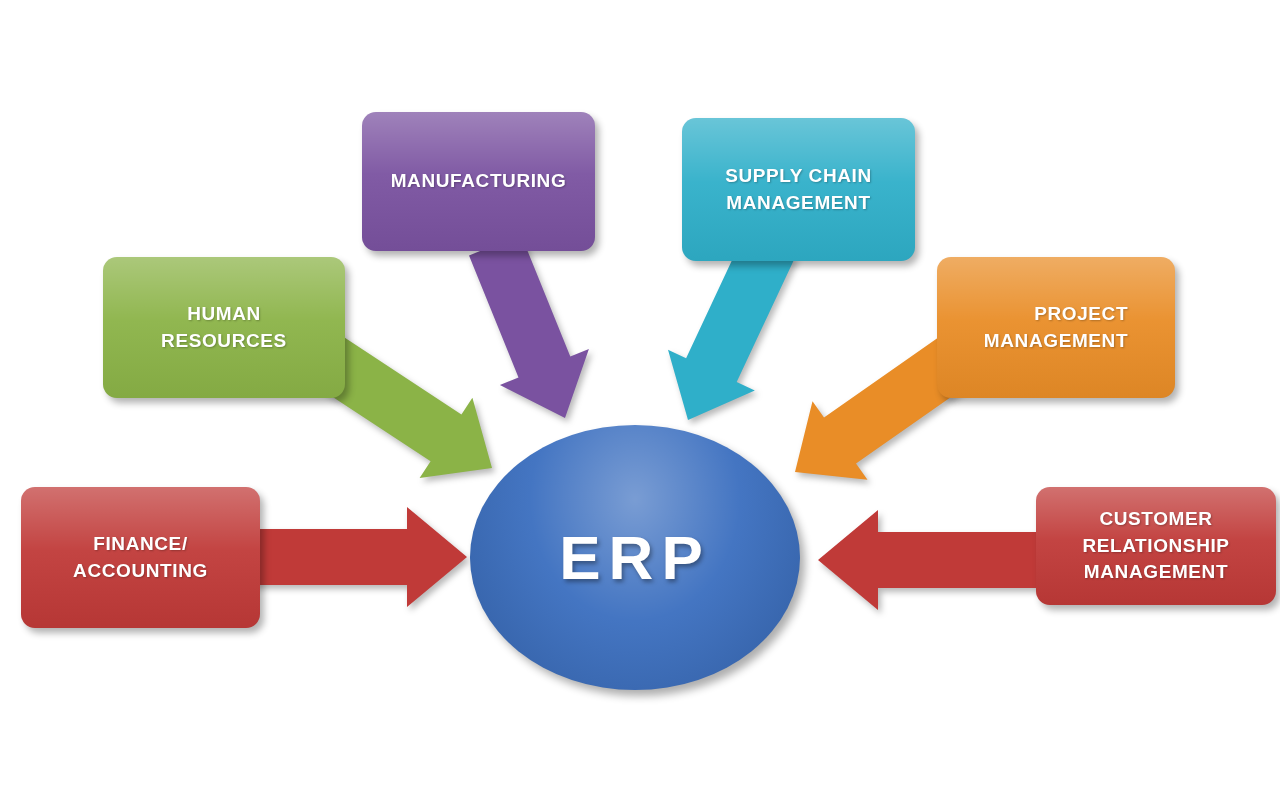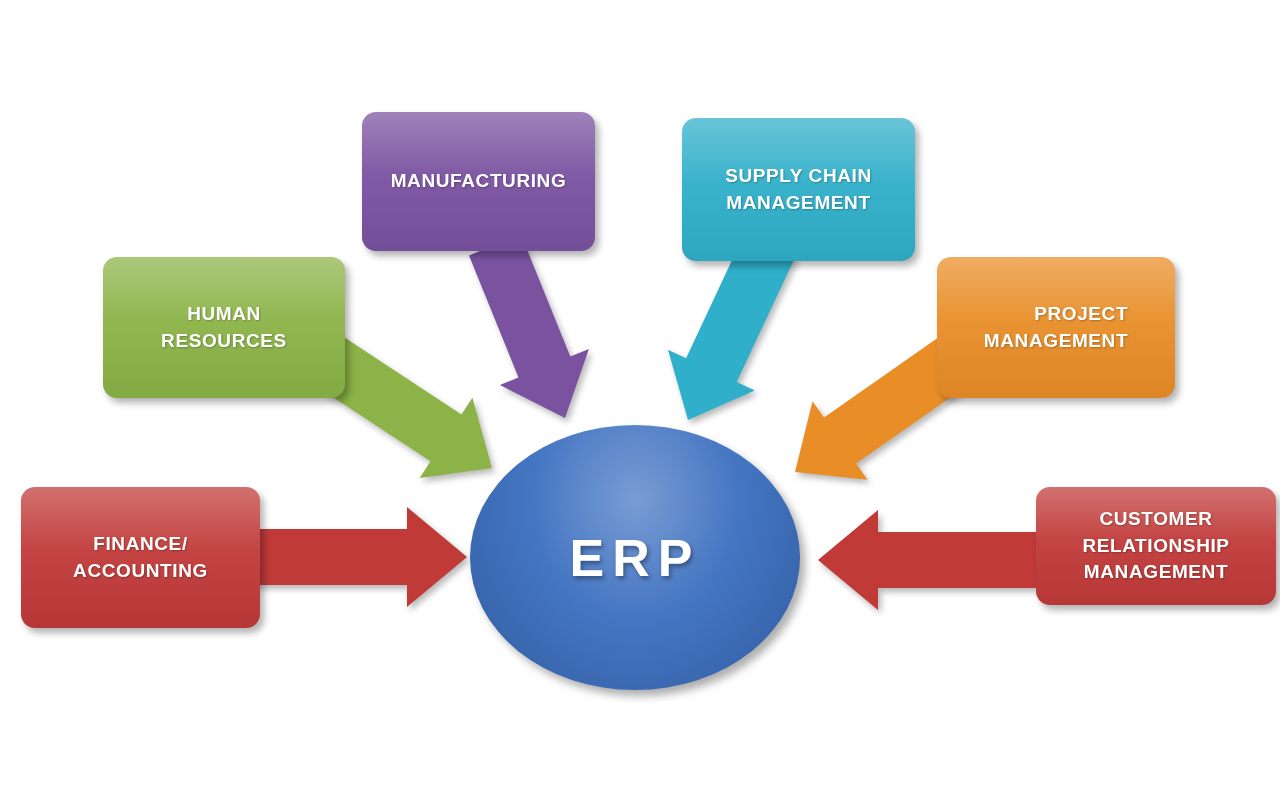--- a/index.html
+++ b/index.html
@@ -62,21 +62,21 @@
     justify-content: center;
     box-shadow: 5px 6px 9px rgba(0,0,0,0.32);
     background-image: radial-gradient(ellipse at 50% 28%,
       rgba(255,255,255,0.32) 0%,
       rgba(255,255,255,0.05) 45%,
       rgba(0,0,0,0.16) 100%);
   }
   .center-label {
     color: #ffffff;
     font-weight: bold;
-    font-size: 52px;
+    font-size: 62px;
     letter-spacing: 8px;
     text-shadow: 2px 3px 4px rgba(0,0,0,0.35);
   }
   
   .node-manufacturing      { left: 362px; top: 112px; width: 233px; height: 139px; }
   .node-supply-chain       { left: 682px; top: 118px; width: 233px; height: 143px; }
   .node-human-resources    { left: 103px; top: 257px; width: 242px; height: 141px; }
   .node-project-management { left: 937px; top: 257px; width: 238px; height: 141px; text-align: right; }
   .node-finance            { left: 6px;   top: 487px; width: 239px; height: 141px; margin-left: 15px; }
   .node-crm                { left: 1036px;top: 487px; width: 240px; height: 118px; }

